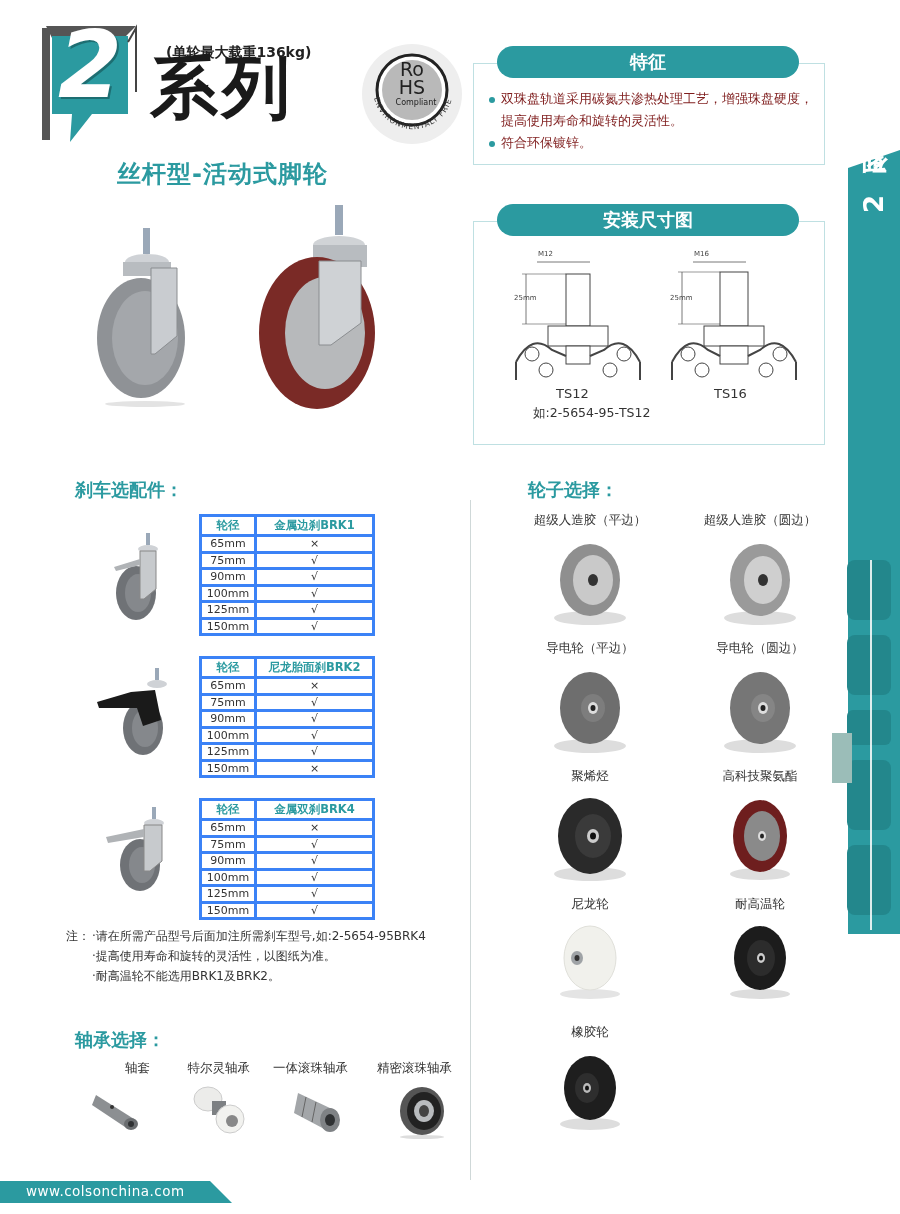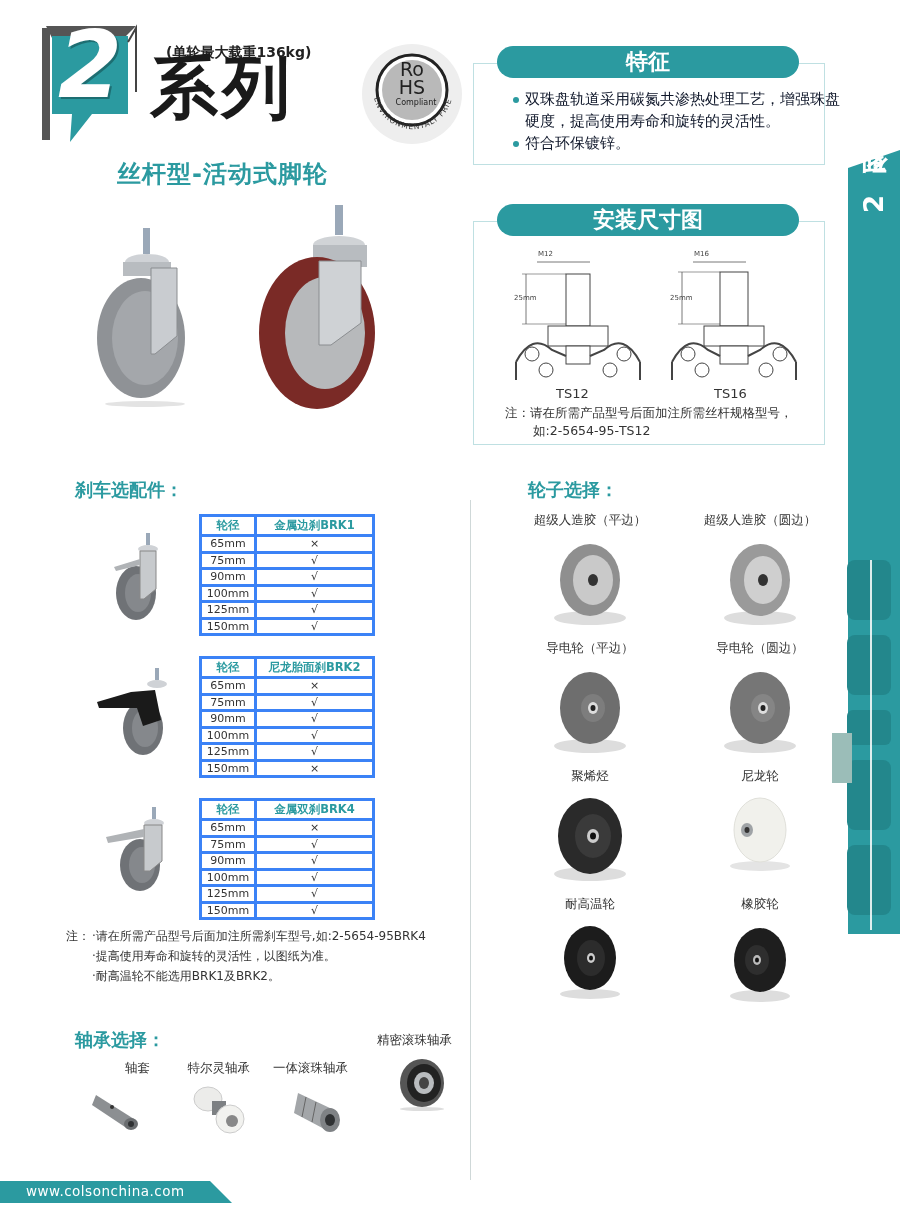--- a/index.html
+++ b/index.html
@@ -9,24 +9,24 @@
 
   
   .series-badge { left: 40px; top: 22px; width: 100px; height: 125px; }
   .load-note { left: 166px; top: 44px; font-size: 14px; font-weight: bold; color: #222; }
   .series-title { left: 150px; top: 54px; font-size: 68px; font-weight: bold; color: #1a1a1a; letter-spacing: 4px; line-height: 1; }
   .subtitle { left: 117px; top: 158px; font-size: 24px; font-weight: bold; color: #2b9aa0; letter-spacing: 1px; }
   .rohs { left: 360px; top: 42px; width: 104px; height: 104px; }
 
   
   .panel { border: 1.5px solid #bfe0e2; background: #fff; }
-  .pill { background: #2b9aa0; color: #fff; font-weight: bold; font-size: 22px; text-align: center; border-radius: 18px; }
+  .pill { background: #2b9aa0; color: #fff; font-weight: bold; font-size: 18px; text-align: center; border-radius: 18px; }
   .feat-panel { left: 473px; top: 63px; width: 352px; height: 102px; }
   .feat-pill { left: 497px; top: 46px; width: 302px; height: 32px; line-height: 32px; }
-  .feat-list { left: 511px; top: 88px; width: 335px; font-size: 15px; line-height: 22px; color: #0f172a; }
+  .feat-list { left: 487px; top: 88px; width: 335px; font-size: 13px; line-height: 22px; color: #7f1d1d; }
   .feat-list li { list-style: none; position: relative; padding-left: 14px; }
   .feat-list li::before { content: ""; position: absolute; left: 2px; top: 9px; width: 6px; height: 6px; border-radius: 50%; background: #2b9aa0; }
 
   .dim-panel { left: 473px; top: 221px; width: 352px; height: 224px; }
   .dim-pill { left: 497px; top: 204px; width: 302px; height: 32px; line-height: 32px; }
   .dim-label { font-size: 13px; color: #333; }
   .dim-note { left: 505px; top: 404px; font-size: 12.5px; line-height: 18px; color: #333; }
 
   
   .side-band { left: 848px; top: 150px; width: 52px; height: 784px; background: #2b9aa0; clip-path: polygon(0 18px, 100% 0, 100% 100%, 0 100%); }
@@ -147,21 +147,20 @@
     <circle cx="34" cy="120" r="7" fill="none" stroke="#444"></circle>
     <circle cx="98" cy="120" r="7" fill="none" stroke="#444"></circle>
     <path d="M4 130 L4 112 M128 130 L128 112" stroke="#444" stroke-width="2"></path>
   </svg>
   <div class="abs" style="left:26px;top:0px;font-size:7px;color:#444;">M16</div>
   <div class="abs" style="left:2px;top:44px;font-size:7px;color:#444;">25mm</div>
 </div>
 <div class="abs dim-label" style="left:714px;top:386px;">TS16</div>
 
 <div class="abs dim-note">
-  <div>注：请在所需产品型号后面加注所需丝杆规格型号，</div>
   <div style="padding-left:28px;">如:2-5654-95-TS12</div>
 </div>
 
 <div class="abs side-band"></div>
 <div class="abs side-label">2系列</div>
 <svg class="abs side-watermark" viewBox="0 0 55 370">
   <g fill="#23878c">
     <rect x="2" y="0" width="44" height="60" rx="8"></rect>
     <rect x="2" y="75" width="44" height="60" rx="8"></rect>
     <rect x="2" y="150" width="44" height="35" rx="6"></rect>
@@ -329,21 +328,21 @@
 <div class="abs bearing" style="left:248px;top:1060px;">
   <div>一体滚珠轴承</div>
   <svg width="60" height="55" viewBox="0 0 60 55" style="margin-top:6px">
     <path d="M10 10 L44 26 L40 48 L6 30 Z" fill="#a3a6a9"></path>
     <ellipse cx="42" cy="37" rx="10" ry="12" fill="#7f8285"></ellipse>
     <ellipse cx="42" cy="37" rx="5" ry="6" fill="#2f3133"></ellipse>
     <line x1="18" y1="14" x2="14" y2="34" stroke="#666"></line>
     <line x1="28" y1="19" x2="24" y2="39" stroke="#666"></line>
   </svg>
 </div>
-<div class="abs bearing" style="left:352px;top:1032px;">
+<div class="abs bearing" style="left:352px;top:1060px;">
   <div>精密滚珠轴承</div>
   <svg width="60" height="60" viewBox="0 0 60 60" style="margin-top:4px">
     <ellipse cx="30" cy="30" rx="22" ry="24" fill="#555"></ellipse>
     <ellipse cx="32" cy="30" rx="17" ry="19" fill="#222"></ellipse>
     <ellipse cx="32" cy="30" rx="10" ry="11" fill="#b9bcbf"></ellipse>
     <ellipse cx="32" cy="30" rx="5" ry="6" fill="#444"></ellipse>
     <ellipse cx="30" cy="56" rx="22" ry="2" fill="#ddd"></ellipse>
   </svg>
 </div>
 
@@ -394,20 +393,30 @@
     <div class="wheel-label">聚烯烃</div>
     <svg width="90" height="100" viewBox="0 0 90 100">
         <ellipse cx="45" cy="88" rx="36" ry="7" fill="#ddd"></ellipse>
         <ellipse cx="45" cy="50" rx="32" ry="38" fill="#2a2a2a"></ellipse>
         <ellipse cx="48" cy="50" rx="18" ry="22" fill="#3a3a3a"></ellipse>
         <ellipse cx="48" cy="50" rx="6" ry="7" fill="#ccc"></ellipse>
         <ellipse cx="48" cy="50" rx="3" ry="3.5" fill="#111"></ellipse>
       </svg>
   </div>
   <div class="wheel-cell">
+    <div class="wheel-label">高科技聚氨酯</div>
+    <svg width="90" height="100" viewBox="0 0 90 100">
+        <ellipse cx="45" cy="88" rx="30" ry="6" fill="#ddd"></ellipse>
+        <ellipse cx="45" cy="50" rx="27" ry="36" fill="#6e1e1e"></ellipse>
+        <ellipse cx="47" cy="50" rx="18" ry="25" fill="#8a8a8a"></ellipse>
+        <ellipse cx="47" cy="50" rx="4" ry="5" fill="#ddd"></ellipse>
+        <ellipse cx="47" cy="50" rx="2" ry="2.5" fill="#222"></ellipse>
+      </svg>
+  </div>
+  <div class="wheel-cell">
     <div class="wheel-label">尼龙轮</div>
     <svg width="90" height="100" viewBox="0 0 90 100">
         <ellipse cx="45" cy="80" rx="30" ry="5" fill="#e4e4e4"></ellipse>
         <ellipse cx="45" cy="44" rx="26" ry="32" fill="#f1f1ec" stroke="#e0e0da"></ellipse>
         <ellipse cx="32" cy="44" rx="6" ry="7" fill="#9fa3a6"></ellipse>
         <ellipse cx="32" cy="44" rx="2.5" ry="3" fill="#333"></ellipse>
       </svg>
   </div>
   <div class="wheel-cell">
     <div class="wheel-label">耐高温轮</div>

